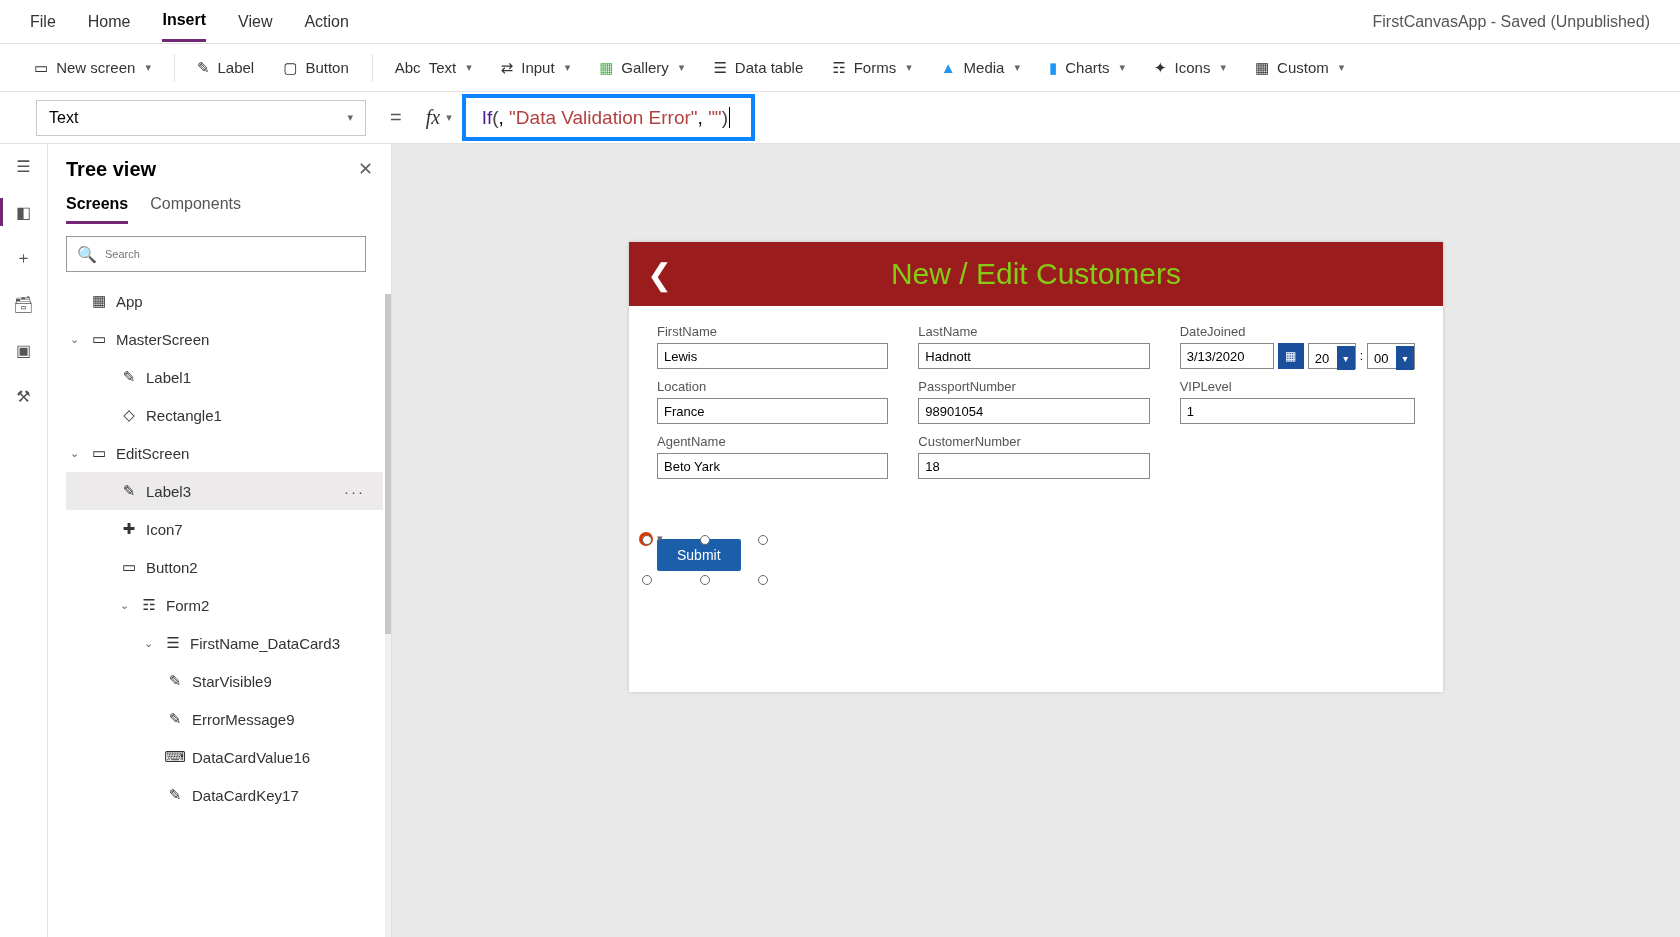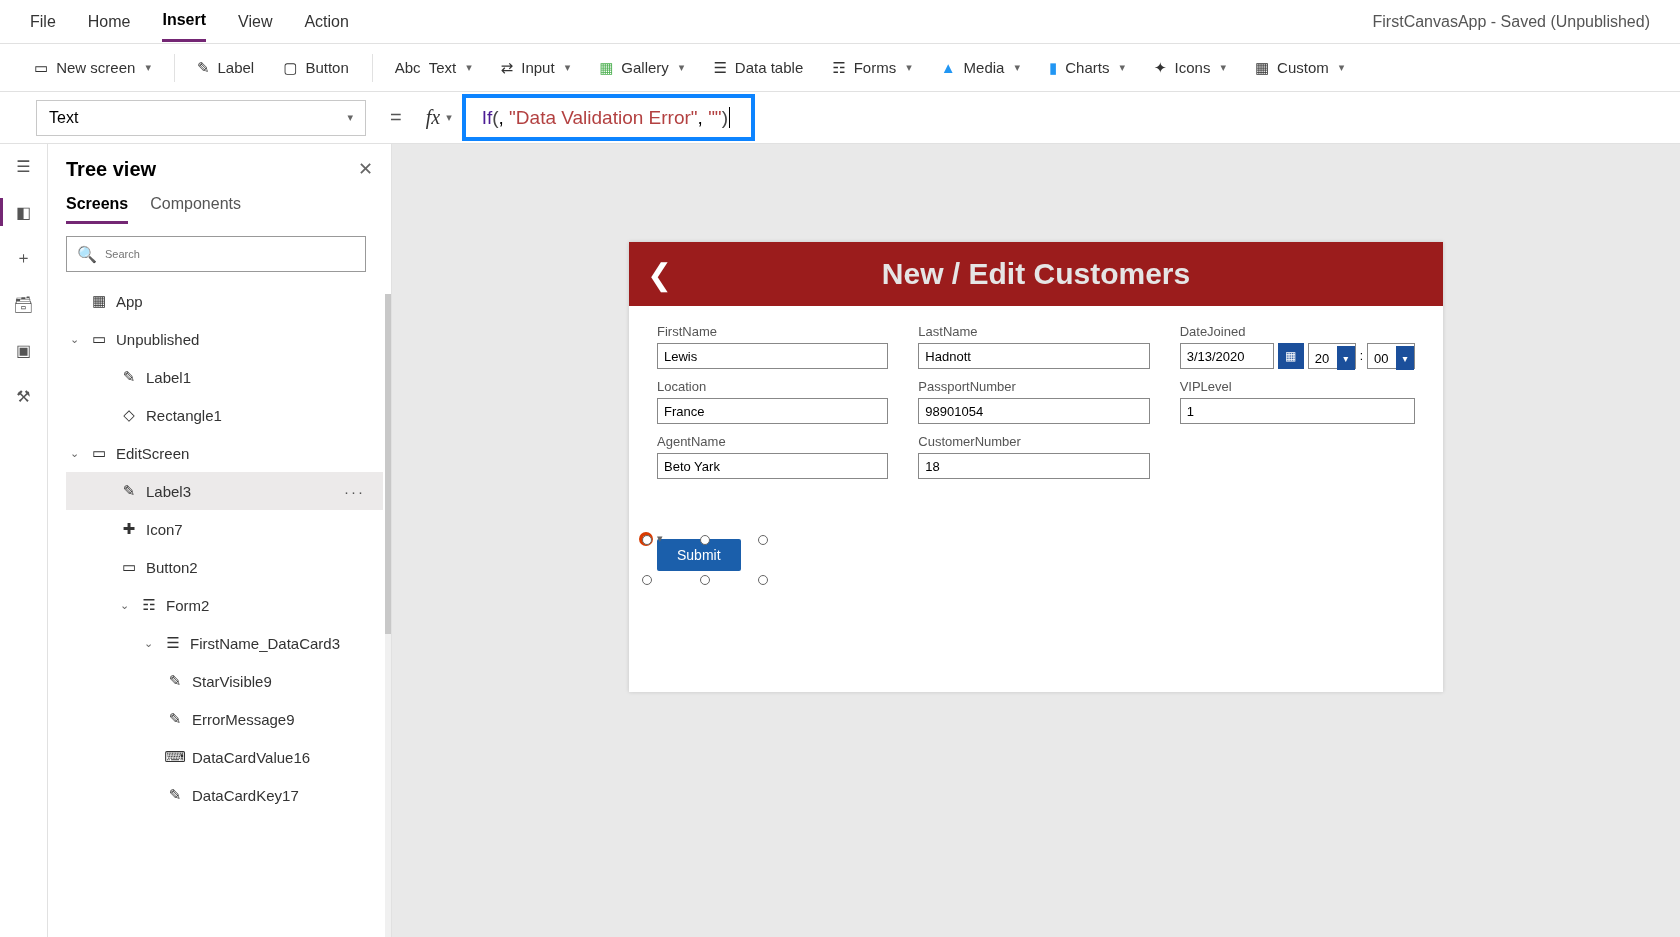--- a/index.html
+++ b/index.html
@@ -54,21 +54,21 @@
 .exp { font-size:11px; color:#666; width:12px; }
 .tic { width:18px; height:18px; display:inline-flex; align-items:center; justify-content:center; }
 .scrollhint { position:absolute; right:0; top:150px; bottom:0; width:6px; background:#f0f0f0; }
 .scrollthumb { position:absolute; right:0; top:150px; width:6px; height:340px; background:#c8c8c8; }
 
 
 .canvas { flex:1; background:#e9e9e9; display:flex; justify-content:center; padding-top:98px; position:relative; }
 .app { width:814px; height:450px; background:#fff; box-shadow:0 0 4px rgba(0,0,0,.15); }
 .apphdr { background:#9b1c1c; height:64px; display:flex; align-items:center; justify-content:center; position:relative; }
 .apphdr .back { position:absolute; left:18px; color:#fff; font-size:30px; cursor:pointer; }
-.apphdr h1 { color:#e5e5e5; font-size:30px; font-weight:700; }
+.apphdr h1 { color:#84cc16; font-size:30px; font-weight:400; }
 .formgrid { display:grid; grid-template-columns:repeat(3,1fr); gap:10px 30px; padding:18px 28px 6px; }
 .fld label { font-size:13px; color:#555; display:block; margin-bottom:4px; }
 .fld input { width:100%; height:26px; border:1px solid #888; padding:0 6px; font-size:13px; }
 .dtrow { display:flex; gap:4px; }
 .dtrow input { flex:1; }
 .dtbtn { width:26px; height:26px; background:#1b4f9b; color:#fff; display:flex; align-items:center; justify-content:center; font-size:12px; cursor:pointer; }
 .dsel { width:48px; height:26px; border:1px solid #888; display:flex; align-items:center; justify-content:space-between; padding:4px 0 0 6px; font-size:13px; }
 .dsel .dd { width:18px; height:24px; background:#1b4f9b; display:flex; align-items:center; justify-content:center; color:#fff; font-size:10px; }
 .selbox { position:absolute; left:18px; top:298px; width:116px; height:40px; }
 .selbox .err { width:14px; height:14px; background:#d83b01; border-radius:50%; color:#fff; font-size:10px; display:flex; align-items:center; justify-content:center; position:absolute; left:-8px; top:-8px; }
@@ -190,21 +190,21 @@
     </div>
     <div class="treelist" id="treelist">
         <div class="row">
           <span class="exp"></span>
           <span class="tic">▦</span>
           <span>App</span>
         </div>
         <div class="row">
           <span class="exp">⌄</span>
           <span class="tic">▭</span>
-          <span>Unpublished</span>
+          <span>MasterScreen</span>
         </div>
         <div class="row ind2">
           <span class="tic">✎</span>
           <span>Label1</span>
         </div>
         <div class="row ind2">
           <span class="tic">◇</span>
           <span>Rectangle1</span>
         </div>
         <div class="row">

